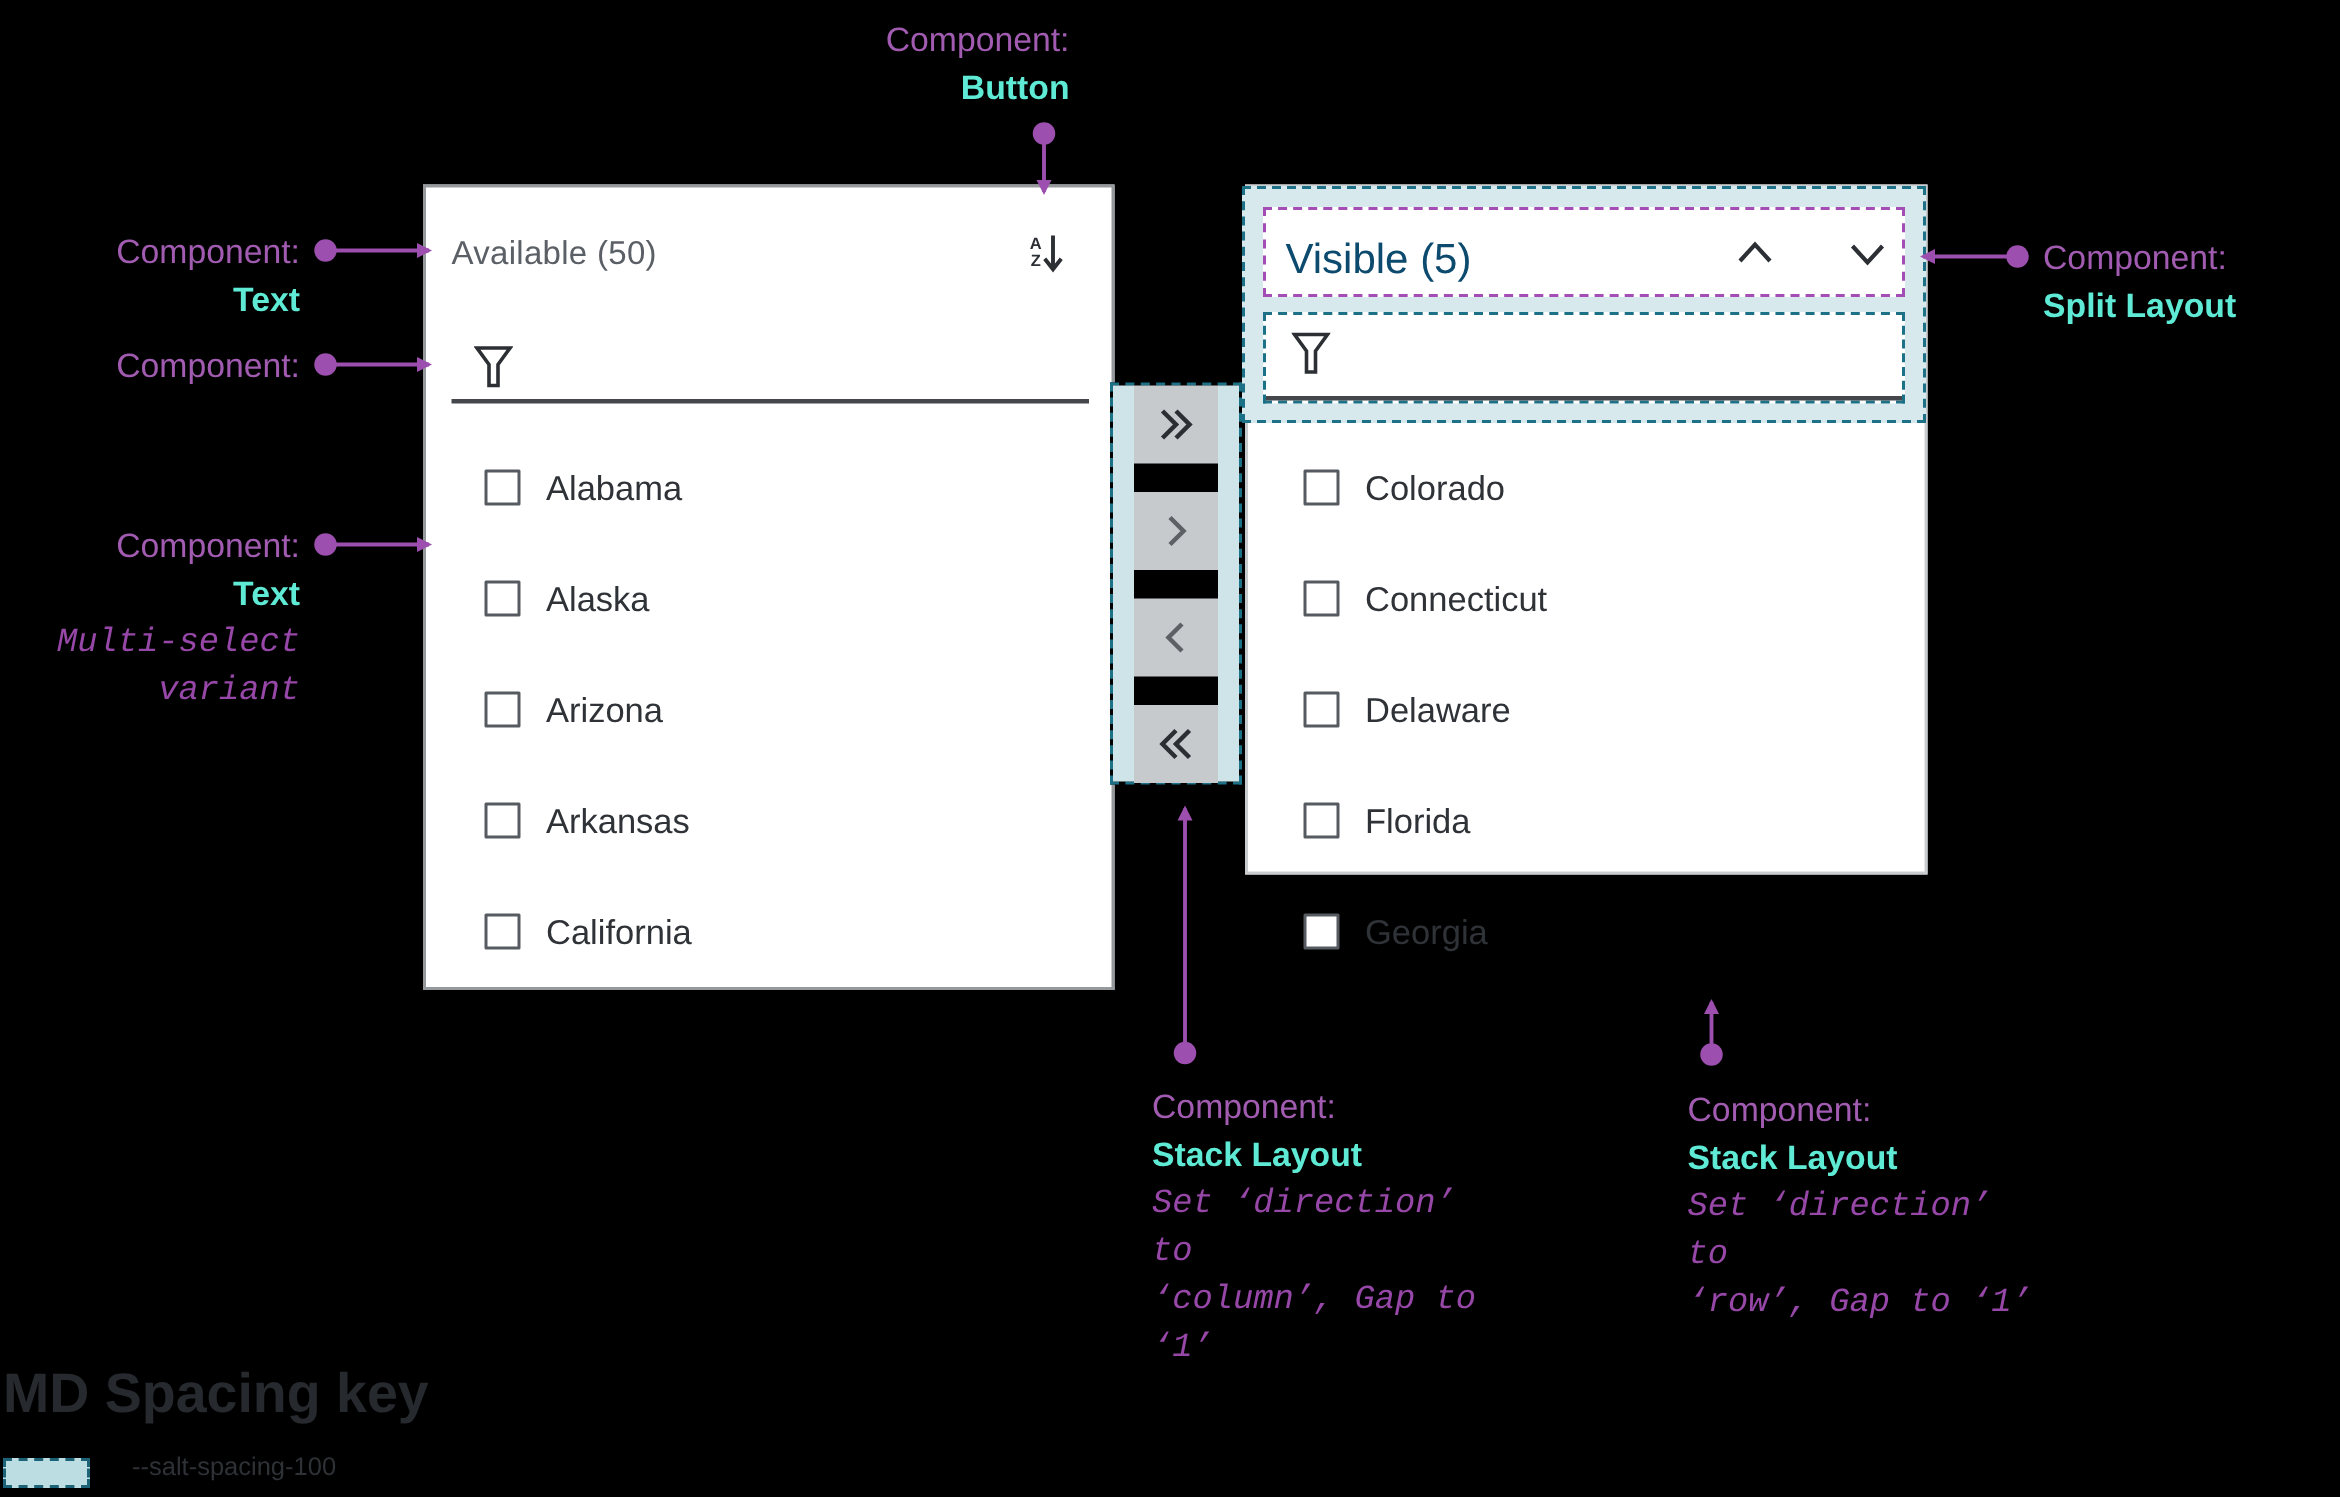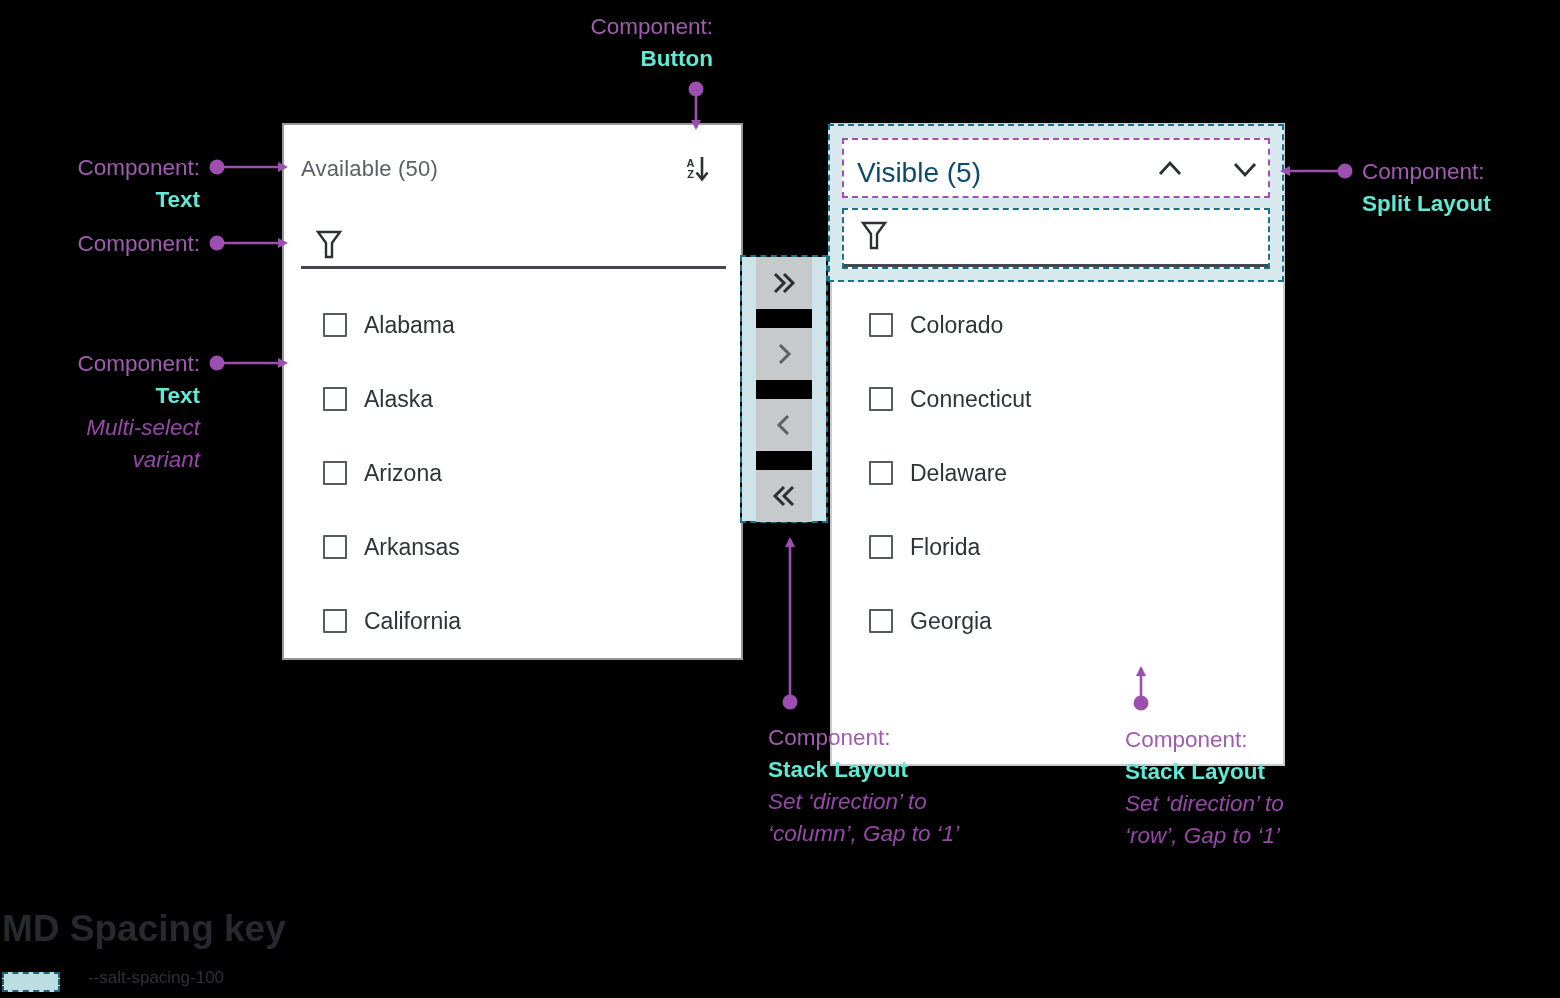--- a/index.html
+++ b/index.html
@@ -2,21 +2,21 @@
 <html><head>
 <meta charset="utf-8">
 <style>
   html,body{margin:0;padding:0;background:#000;}
   .canvas{position:relative;width:1560px;height:998px;background:#000;overflow:hidden;
           font-family:"Liberation Sans", sans-serif;}
 
   
   .panel{position:absolute;background:#fff;border:2px solid #96999c;box-sizing:border-box;padding-left:40px;}
   .panel.left{left:282px;top:123px;width:461px;height:537px;}
-  .panel.right{left:830px;top:123px;width:455px;height:643px;border-color:#c9cccf;}
+  .panel.right{left:830px;top:123px;width:455px;height:460px;border-color:#c9cccf;}
 
   .panel-title{position:absolute;font-size:22px;color:#5b5f66;letter-spacing:.2px;}
   .panel.left .panel-title{left:17px;top:31px;}
 
   .sort-btn{position:absolute;left:396px;top:26px;width:36px;height:36px;background:transparent;
             border:none;display:flex;align-items:center;justify-content:center;gap:1px;cursor:pointer;padding:0;}
   .az{display:flex;flex-direction:column;align-items:center;font-size:11px;font-weight:700;
       line-height:11px;color:#2c2f33;}
 
   .filter-row{position:absolute;left:17px;top:98px;width:425px;height:46px;
@@ -60,21 +60,21 @@
   .updown-btn.up{left:308px;}
   .updown-btn.down{left:383px;}
   .input-box{position:absolute;left:12px;top:82px;width:428px;height:61px;background:#fff;
              border:2px dashed #1d7186;box-sizing:border-box;}
   .input-box .inner-line{position:absolute;left:0;right:0;bottom:0;height:3px;background:#44474b;}
   .input-box .funnel{position:absolute;left:17px;top:11px;}
 
   
   .ann{position:absolute;color:#a15bb0;font-size:22.5px;line-height:32px;}
   .ann .b{font-weight:700;color:#5eead4;}
-  .ann .i{font-style:italic;color:#9747a8;}
+  .ann .i{font-style:italic;color:#9747a8;font-family:Liberation Mono, monospace;}
   .ann.ra{text-align:right;}
 
   .connectors{position:absolute;left:0;top:0;pointer-events:none;}
 
   
   .legend-title{position:absolute;left:2px;top:908px;font-size:37px;font-weight:700;color:#26292d;}
   .legend-swatch{position:absolute;left:2px;top:972px;width:58px;height:20px;background:#bcdde2;
                  border:2px dashed #1d6377;box-sizing:border-box;}
   .legend-token{position:absolute;left:88px;top:968px;font-size:17px;color:#2e3135;}
 </style>

